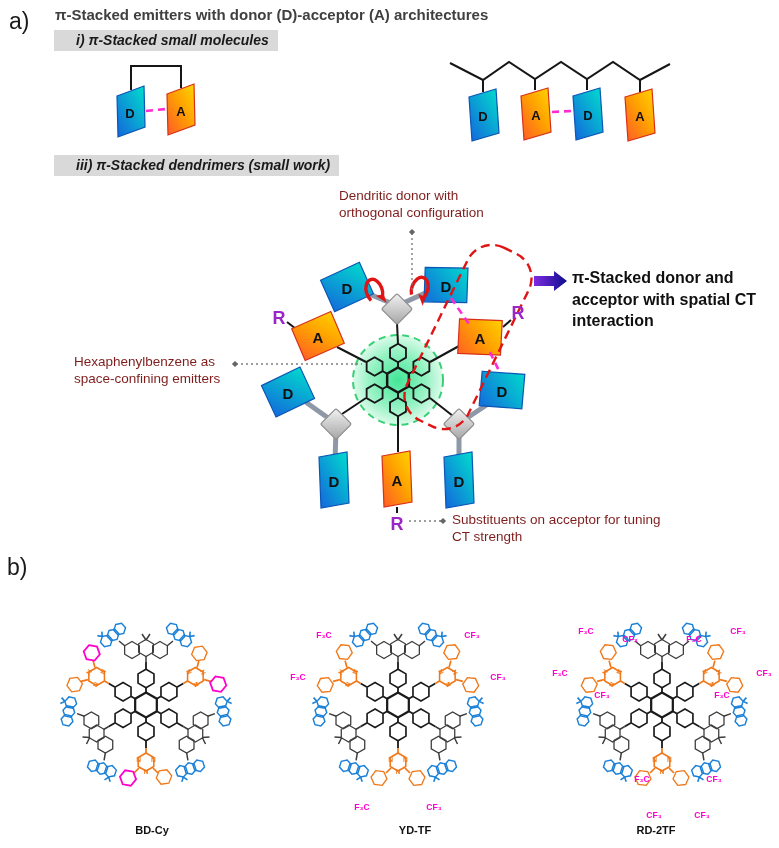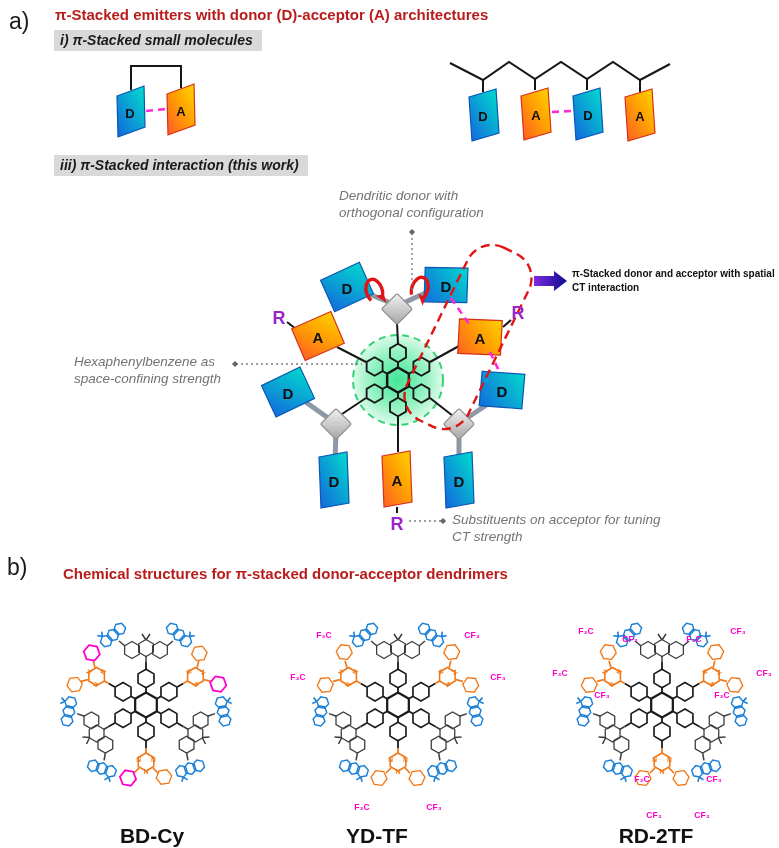--- a/index.html
+++ b/index.html
@@ -1,25 +1,25 @@
 <!DOCTYPE html>
 <html><head>
 <meta charset="utf-8">
 <style>
   html,body { margin:0; padding:0; background:#ffffff; }
   .fig { position:relative; width:779px; height:848px; background:#fff;
          font-family:"Liberation Sans", sans-serif; overflow:hidden; color:#111; }
   .abs { position:absolute; }
   .panel-label { font-size:23px; color:#1a1a1a; }
-  .fig-title { font-weight:bold; font-size:15px; color:#b91c1c; }
+  .fig-title { font-weight:bold; font-size:15px; color:#404040; }
   .section-tag { background:#d9d9d9; font-weight:bold; font-style:italic;
-                 font-size:14px; color:#1a1a1a; padding:2px 9px 3px 6px; white-space:nowrap; }
-  .ann { color:#737373; font-size:13.5px; line-height:1.28;font-style:italic; }
-  .ann-bold { color:#101010; font-weight:bold; font-size:10px; line-height:1.35; }
-  .mol-name { font-weight:bold; font-size:21px; text-align:center; width:110px; }
+                 font-size:14px; color:#1a1a1a; padding:2px 9px 3px 22px; white-space:nowrap; }
+  .ann { color:#7f1d1d; font-size:13.5px; line-height:1.28; }
+  .ann-bold { color:#101010; font-weight:bold; font-size:16px; line-height:1.35; }
+  .mol-name { font-weight:bold; font-size:11px; text-align:center; width:110px; }
   svg { position:absolute; overflow:visible; }
   svg text { font-family:"Liberation Sans", sans-serif; }
   .plab  { font-size:15px; font-weight:bold; fill:#101010; text-anchor:middle; dominant-baseline:central; stroke:none; }
   .plab-sm { font-size:13px; font-weight:bold; fill:#101010; text-anchor:middle; dominant-baseline:central; stroke:none; }
   .rlab  { font-size:18px; font-weight:bold; fill:#9b26c8; text-anchor:middle; dominant-baseline:central; stroke:none; }
   .atomN { font-size:6.5px; font-weight:bold; fill:#f07818; text-anchor:middle; stroke:none; }
   .cf3   { font-size:8.5px; font-weight:bold; fill:#ff00cc; text-anchor:middle; stroke:none; }
   .pD { fill:url(#gBlue);   stroke:#0b55b5; stroke-width:1.2; }
   .pA { fill:url(#gOrange); stroke:#d83018; stroke-width:1.2; }
   .blackline { stroke:#161616; stroke-width:2; fill:none; }
@@ -403,27 +403,26 @@
     <text class="cf3" x="100" y="190">F₃C</text>
     <text class="cf3" x="172" y="190">CF₃</text>
     <text class="cf3" x="112" y="226">CF₃</text>
     <text class="cf3" x="160" y="226">CF₃</text>
   </svg>
 
   <div class="abs panel-label" style="left:9px;top:8px">a)</div>
   <div class="abs fig-title" style="left:55px;top:6px">π-Stacked emitters with donor (D)-acceptor (A) architectures</div>
 
   <div class="abs section-tag" style="left:54px;top:30px">i) π-Stacked small molecules</div>
-  <div class="abs section-tag" style="left:54px;top:155px">iii) π-Stacked interaction  (this work)</div>
+  <div class="abs section-tag" style="left:54px;top:155px">iii) π-Stacked dendrimers  (small work)</div>
 
   <div class="abs ann" style="left:339px;top:187px;width:185px">Dendritic donor with orthogonal configuration</div>
-  <div class="abs ann" style="left:74px;top:353px;width:175px">Hexaphenylbenzene as space-confining strength</div>
+  <div class="abs ann" style="left:74px;top:353px;width:175px">Hexaphenylbenzene as space-confining emitters</div>
   <div class="abs ann" style="left:452px;top:511px;width:220px">Substituents on acceptor for tuning CT strength</div>
   <div class="abs ann-bold" style="left:572px;top:267px;width:205px">π-Stacked donor and acceptor with spatial CT interaction</div>
 
   <div class="abs panel-label" style="left:7px;top:554px">b)</div>
-  <div class="abs fig-title" style="left:63px;top:565px">Chemical structures for π-stacked donor-acceptor dendrimers</div>
 
   <div class="abs mol-name" style="left:97px;top:824px">BD-Cy</div>
-  <div class="abs mol-name" style="left:322px;top:824px">YD-TF</div>
+  <div class="abs mol-name" style="left:360px;top:824px">YD-TF</div>
   <div class="abs mol-name" style="left:601px;top:824px">RD-2TF</div>
 
 </div>
 
 </body></html>

